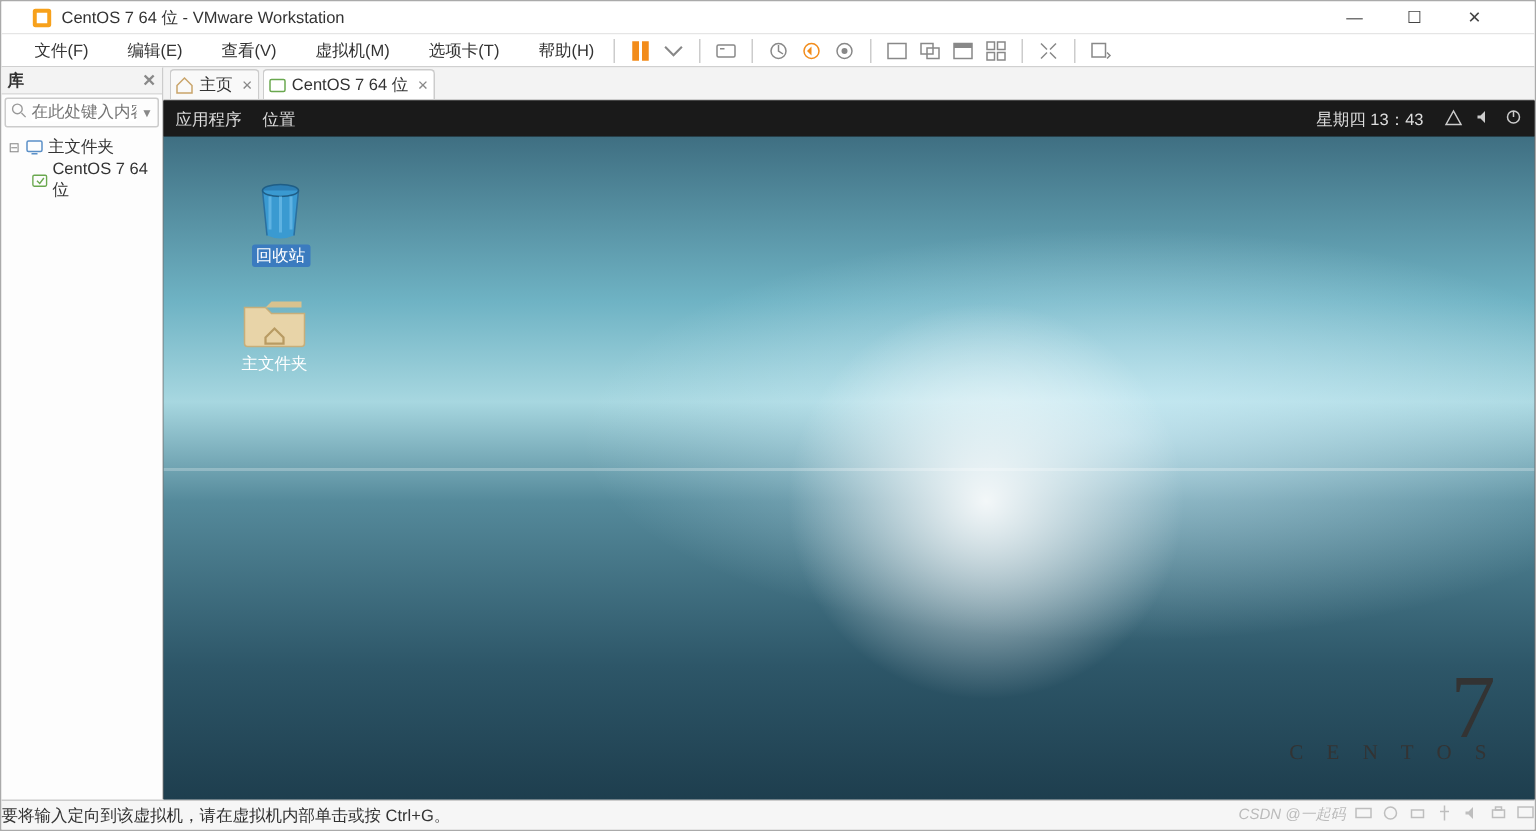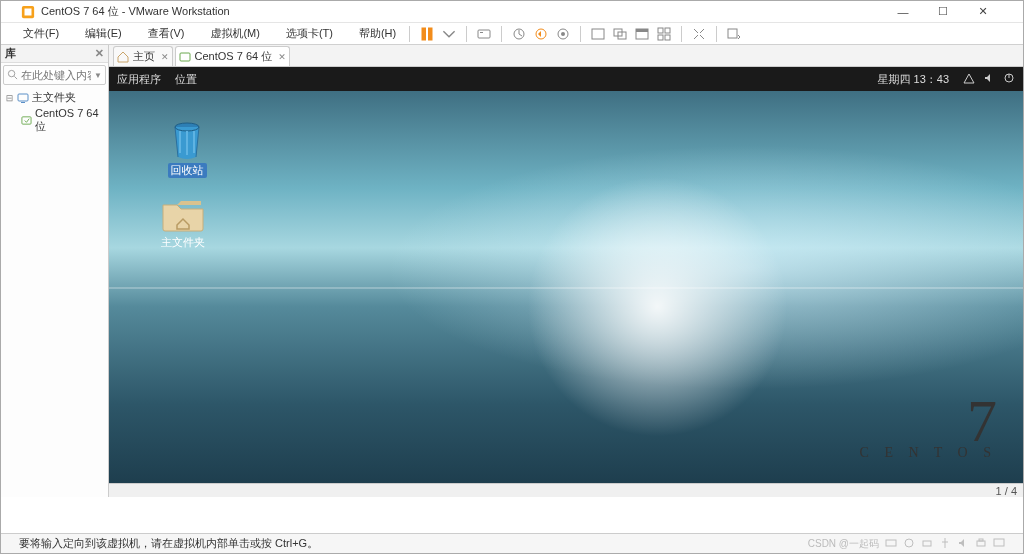--- a/index.html
+++ b/index.html
@@ -49,22 +49,22 @@
 .d-icon{position:absolute;width:64px;display:flex;flex-direction:column;align-items:center;gap:2px;}
 .d-icon .lbl{color:#fff;font-size:11px;text-align:center;}
 .d-icon.sel .lbl{background:#3b7bbf;padding:0 3px;border-radius:2px;}
 .trash-svg{width:34px;height:40px;}
 .folder-svg{width:44px;height:36px;}
 .centos-brand{position:absolute;right:26px;bottom:22px;color:rgba(255,255,255,0.55);text-align:right;}
 .centos-brand .seven{font-size:60px;font-family:Georgia,serif;line-height:0.8;}
 .centos-brand .word{font-size:14px;letter-spacing:6px;font-family:Liberation Serif, serif;}
 .hscroll{height:14px;background:#f0f0f0;border-top:1px solid #ccc;display:flex;align-items:center;padding-right:6px;}
 .hscroll .page{color:#555;}
-.status-bar{height:20px;background:#f6f6f6;border-top:1px solid #ccc;display:flex;align-items:center;padding:0 18px;justify-content:space-between;margin-top:36px;}
-.status-bar .r-icons{display:flex;gap:6px;align-items:flex-start;color:#999;}
+.status-bar{height:20px;background:#f6f6f6;border-top:1px solid #ccc;display:flex;align-items:center;padding:0 0;justify-content:space-between;}
+.status-bar .r-icons{display:flex;gap:6px;align-items:flex-start;color:#999;font-style:italic;}
 .status-bar .r-icons svg{width:12px;height:12px;opacity:0.6;}
 .watermark{color:#bbb;font-size:10px;}
 </style>
 </head>
 <body>
 
 <div class="window">
 
  <div class="title-bar">
   <span class="app-icon">
@@ -258,24 +258,20 @@
       </svg>
       <span class="lbl">主文件夹</span>
      </div>
      <div class="centos-brand">
       <div class="seven">7</div>
       <div class="word">C E N T O S</div>
      </div>
     </div>
    </div>
 
-   <div class="hscroll">
-    <span style="flex:1"></span>
-    <span class="page">1 / 4</span>
-   </div>
   </div>
  </div>
 
  <div class="status-bar">
   <span>要将输入定向到该虚拟机，请在虚拟机内部单击或按 Ctrl+G。</span>
   <span class="r-icons">
    <span class="watermark">CSDN @一起码</span>
    <span><svg viewBox="0 0 12 12">
             <rect x="1" y="3" width="10" height="6" fill="none" stroke="#999"></rect>
           </svg></span>

